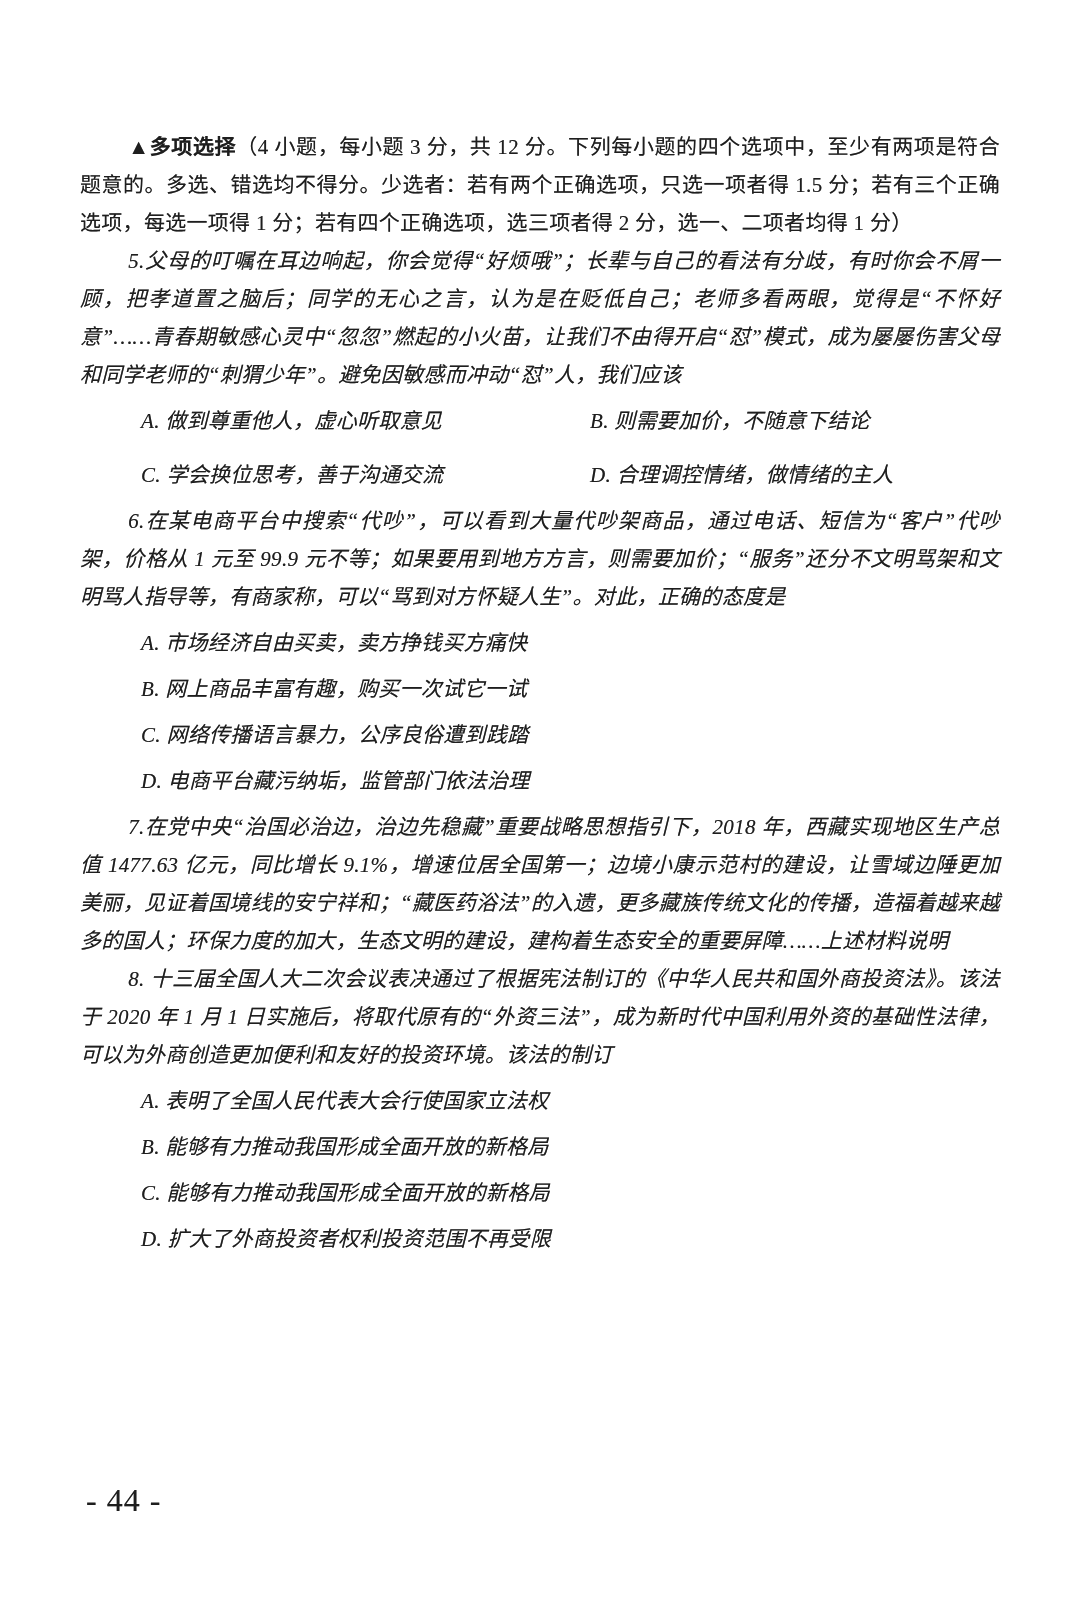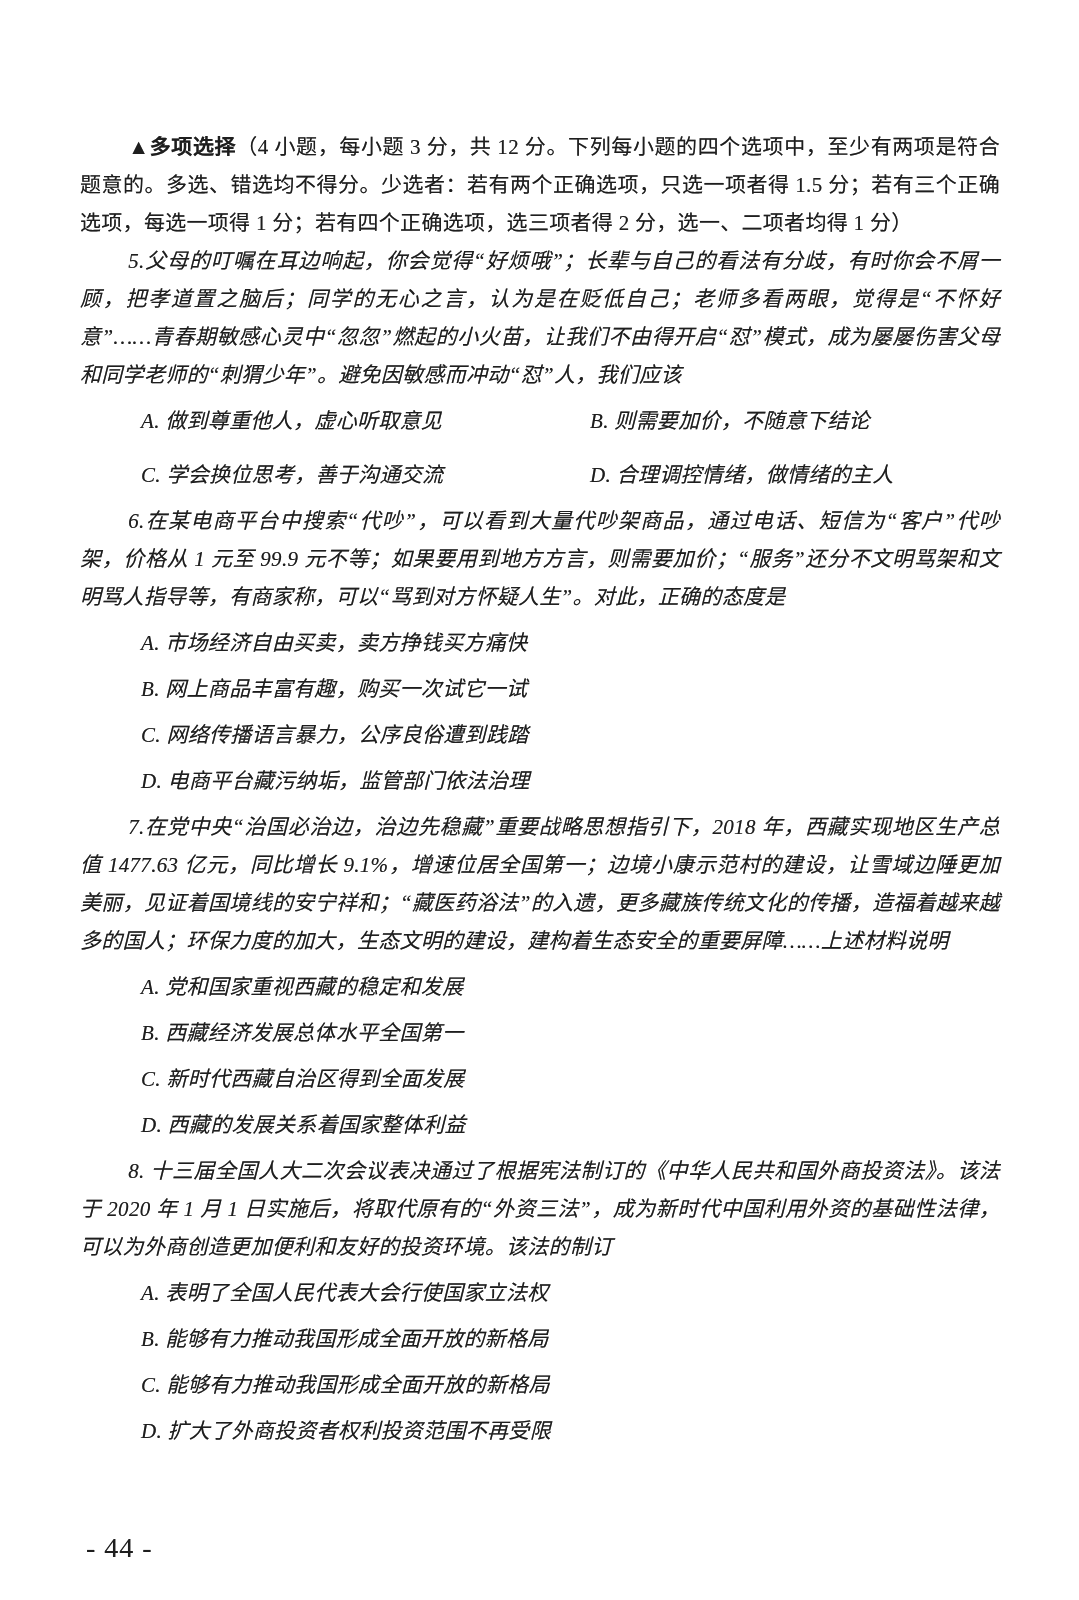--- a/index.html
+++ b/index.html
@@ -49,22 +49,22 @@
   .opts.two-col {
     display: grid;
     grid-template-columns: 1fr 1fr;
   }
   .opts.two-col .opt:nth-child(even) {
     padding-left: 42px;
   }
   .page-footer {
     position: absolute;
     left: 86px;
-    top: 1532px;
-    font-size: 28px;
+    top: 1482px;
+    font-size: 32px;
     letter-spacing: 1px;
     color: #1e1e1e;
     text-shadow: 0 0 0.5px rgba(20,20,20,0.55);
   }
 </style>
 </head>
 <body>
 
 <div class="page-body">
 
@@ -85,26 +85,20 @@
     <div class="opts">
       <p class="opt">A. 市场经济自由买卖，卖方挣钱买方痛快</p>
       <p class="opt">B. 网上商品丰富有趣，购买一次试它一试</p>
       <p class="opt">C. 网络传播语言暴力，公序良俗遭到践踏</p>
       <p class="opt">D. 电商平台藏污纳垢，监管部门依法治理</p>
     </div>
   </section>
 
   <section class="question">
     <p class="para"><span>7.</span><span>在党中央“治国必治边，治边先稳藏”重要战略思想指引下，2018 年，西藏实现地区生产总值 1477.63 亿元，同比增长 9.1%，增速位居全国第一；边境小康示范村的建设，让雪域边陲更加美丽，见证着国境线的安宁祥和；“藏医药浴法”的入遗，更多藏族传统文化的传播，造福着越来越多的国人；环保力度的加大，生态文明的建设，建构着生态安全的重要屏障……上述材料说明</span></p>
-    <div class="opts">
-      <p class="opt">A. 党和国家重视西藏的稳定和发展</p>
-      <p class="opt">B. 西藏经济发展总体水平全国第一</p>
-      <p class="opt">C. 新时代西藏自治区得到全面发展</p>
-      <p class="opt">D. 西藏的发展关系着国家整体利益</p>
-    </div>
   </section>
 
   <section class="question">
     <p class="para"><span>8. </span><span>十三届全国人大二次会议表决通过了根据宪法制订的《中华人民共和国外商投资法》。该法于 2020 年 1 月 1 日实施后，将取代原有的“外资三法”，成为新时代中国利用外资的基础性法律，可以为外商创造更加便利和友好的投资环境。该法的制订</span></p>
     <div class="opts">
       <p class="opt">A. 表明了全国人民代表大会行使国家立法权</p>
       <p class="opt">B. 能够有力推动我国形成全面开放的新格局</p>
       <p class="opt">C. 能够有力推动我国形成全面开放的新格局</p>
       <p class="opt">D. 扩大了外商投资者权利投资范围不再受限</p>
     </div>

